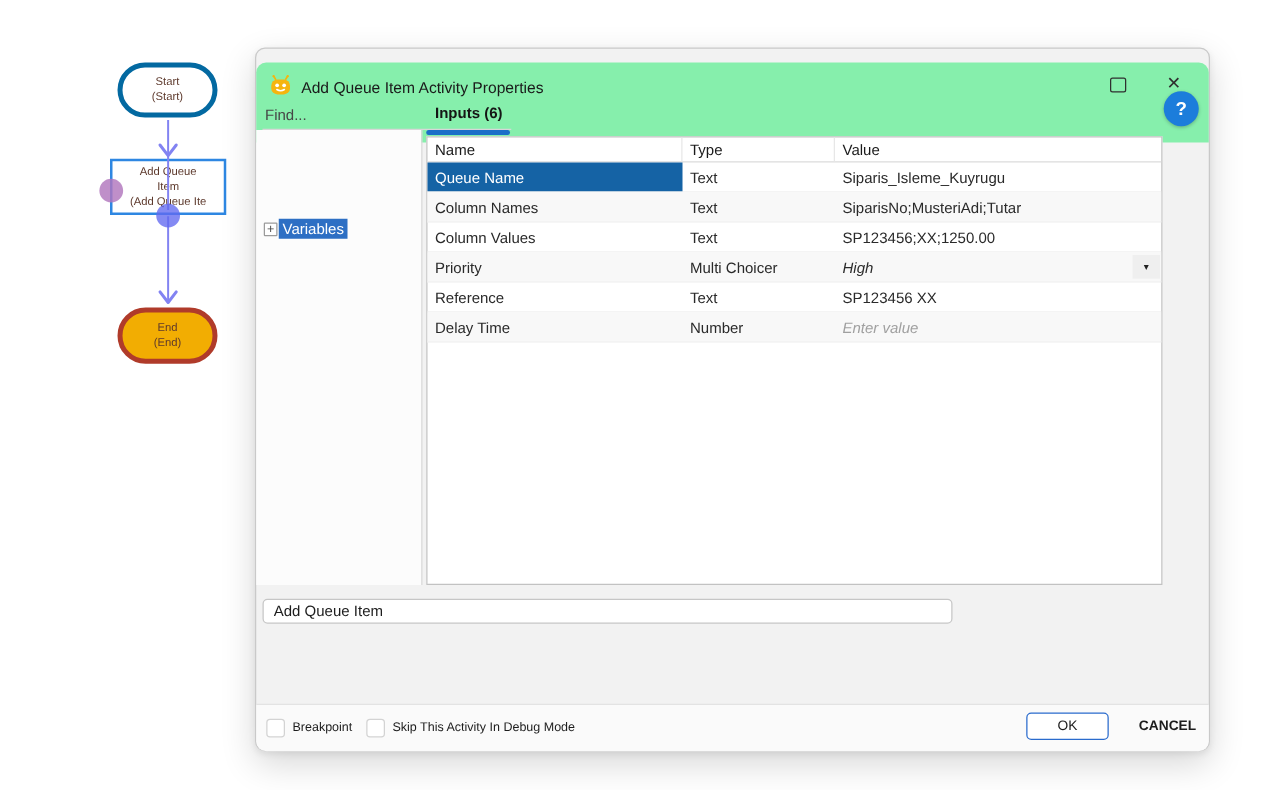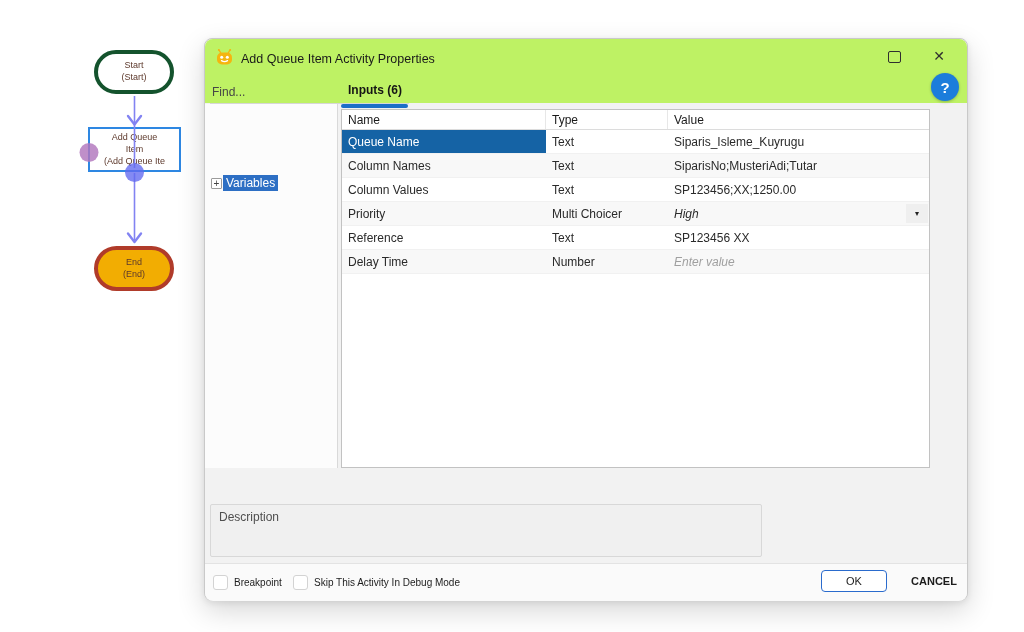--- a/index.html
+++ b/index.html
@@ -4,30 +4,30 @@
 <style>
   html,body{margin:0;padding:0;}
   body{
     width:1024px;height:632px;position:relative;background:#ffffff;
     font-family:"Liberation Sans", sans-serif;overflow:hidden;
     -webkit-font-smoothing:antialiased;
   }
   
   .flow-node{position:absolute;display:flex;flex-direction:column;align-items:center;justify-content:center;
     font-size:9px;line-height:1.3;color:#5d392c;text-align:center;box-sizing:border-box;background:#fff;}
-  .node-start{left:94px;top:50px;width:80px;height:44px;border:4px solid #14532d;border-radius:22px;}
+  .node-start{left:94px;top:50px;width:80px;height:44px;border:4px solid #0369a1;border-radius:22px;}
   .node-activity{left:88px;top:127px;width:93px;height:45px;border:2px solid #2e87e2;overflow:hidden;padding-top:1px;}
   .node-activity .nline{white-space:nowrap;}
   .node-end{left:94px;top:246px;width:80px;height:45px;border:4px solid #b03b2a;border-radius:24px;background:#f2ad02;}
   svg.flow-overlay{position:absolute;left:0;top:0;pointer-events:none;}
   
   .dialog{position:absolute;left:204px;top:38px;width:764px;height:563px;background:#f2f2f2;
     border:1px solid #c9c9c9;border-radius:8px;box-shadow:0 10px 28px rgba(0,0,0,.16),0 2px 6px rgba(0,0,0,.08);
     box-sizing:border-box;}
-  .titlebar{position:absolute;left:0;top:0;width:100%;height:64px;background:#bef264;border-radius:8px 8px 0 0;}
+  .titlebar{position:absolute;left:0;top:11px;width:100%;height:64px;background:#86efac;border-radius:8px 8px 0 0;}
   .dlg-title{position:absolute;left:36px;top:13px;font-size:12.5px;color:#1a1a1a;}
   .robot-icon{position:absolute;left:10px;top:10px;}
   .winbtn{position:absolute;background:transparent;border:none;padding:0;margin:0;cursor:pointer;
     display:flex;align-items:center;justify-content:center;}
   .btn-max{left:678px;top:8px;width:22px;height:19px;}
   .btn-max .sq{width:11px;height:10px;border:1.2px solid #2f2f2f;border-radius:2px;}
   .btn-close{left:722px;top:6px;width:24px;height:21px;font-size:14px;color:#2f2f2f;font-family:"DejaVu Sans",sans-serif;}
   .help-btn{position:absolute;left:726px;top:34px;width:28px;height:28px;border-radius:50%;
     background:#1c7ddb;color:#fff;border:none;font-size:15px;font-weight:bold;cursor:pointer;
     display:flex;align-items:center;justify-content:center;box-shadow:0 1px 3px rgba(0,0,0,.25);}
@@ -195,22 +195,22 @@
       <div class="tc c-value">SP123456 XX</div>
     </div>
 
     <div class="trow alt">
       <div class="tc c-name">Delay Time</div>
       <div class="tc c-type">Number</div>
       <div class="tc c-value val-placeholder">Enter value</div>
     </div>
   </div>
 
-
-  <textarea class="desc-area" placeholder="Description" style=""></textarea>
+  <input class="name-input" type="text" value="Add Queue Item" style="">
+
 
   <div class="footer-divider"></div>
   <div class="footer-band"></div>
 
   <div class="chk chk1"></div>
   <span class="chk-label lbl1">Breakpoint</span>
 
   <div class="chk chk2"></div>
   <span class="chk-label lbl2">Skip This Activity In Debug Mode</span>
 

